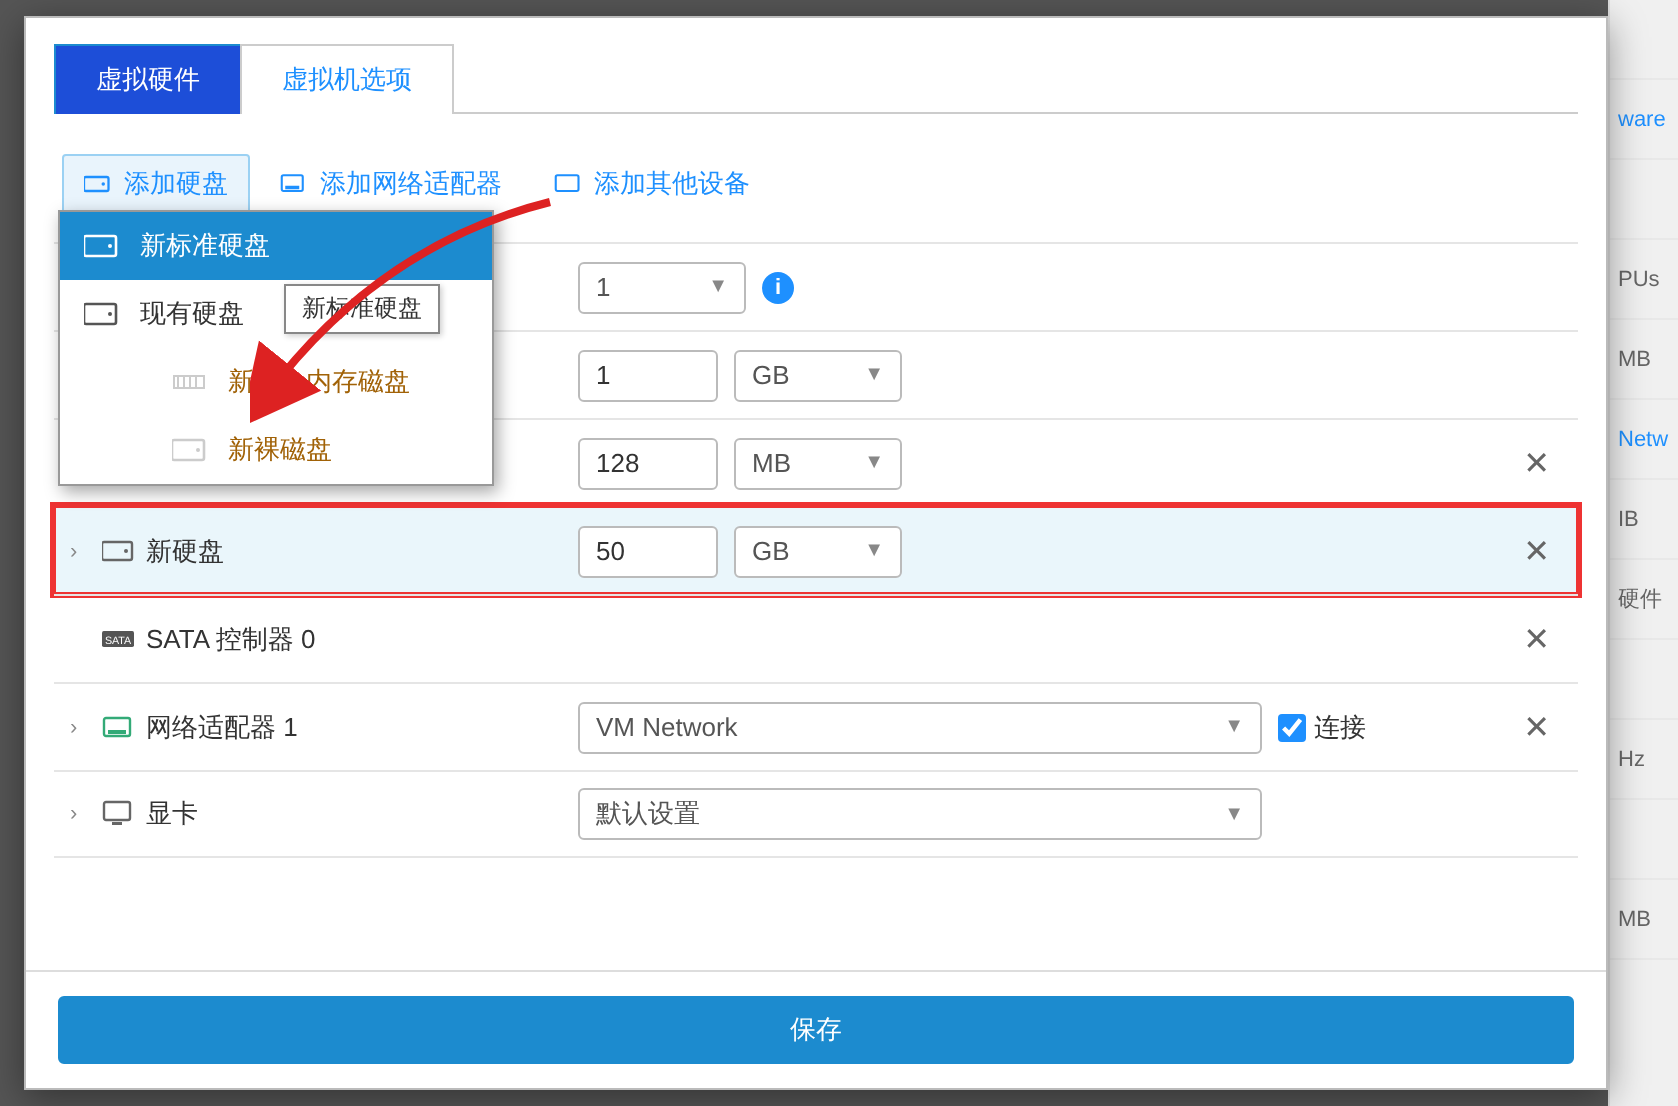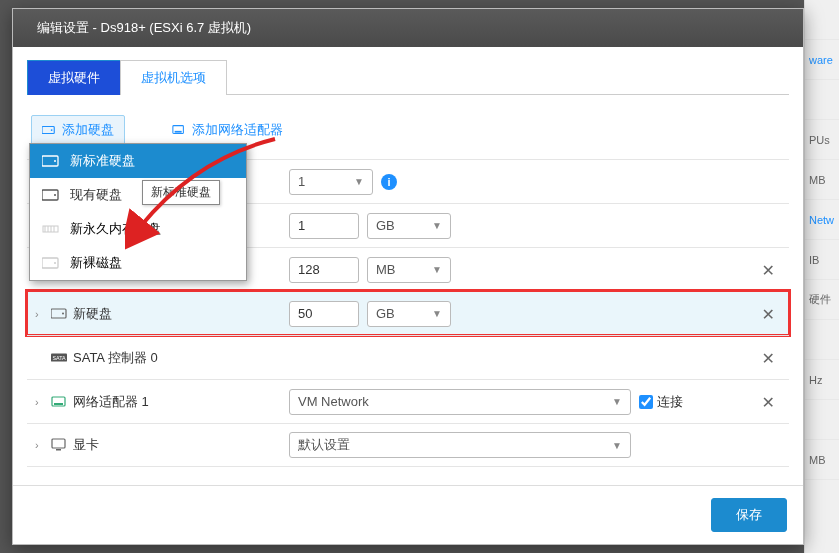--- a/index.html
+++ b/index.html
@@ -66,21 +66,21 @@
     position:relative;
     top:1px;
   }
   .tab.active {
     background:#1d4ed8;
     color:#fff;
     border-color:#1c8bcf;
   }
   .toolbar {
     display:flex;
-    gap:36px;
+    gap:4px;
     padding:6px 0 14px 4px;
     color:#1e90ff;
     align-items:center;
     position:relative;
   }
   .toolbar .tbtn {
     display:flex;
     align-items:center;
     gap:6px;
     font-size:13px;
@@ -108,21 +108,21 @@
   .dropdown .ditem {
     display:flex;
     align-items:center;
     gap:10px;
     padding:8px 12px;
     color:#333;
     cursor:pointer;
     position:relative;
   }
   .dropdown .ditem.sel { background:#1c8bcf; color:#fff; }
-  .dropdown .ditem.disabled { color:#000000; cursor:default; }
+  .dropdown .ditem.disabled { color:#a16207; cursor:default;margin-left:44px; }
   .dropdown .ditem .dicon { width:18px; height:12px; }
   .dropdown .ditem .dicon svg { width:18px; height:12px; }
   .tooltip {
     position:absolute;
     left:112px;
     top:2px;
     background:#fff;
     border:1px solid #888;
     padding:3px 8px;
     font-size:12px;
@@ -192,24 +192,25 @@
     color:#666;
     font-size:16px;
     cursor:pointer;
     padding:4px;
   }
   .chk { display:flex; align-items:center; gap:4px; color:#333; font-size:13px;}
   .chk input { width:14px; height:14px; accent-color:#1e90ff;}
   .dlg-footer {
     padding:12px 16px;
     display:flex;
-    justify-content:flex-end;
+    justify-content:space-between;
     gap:10px;
     border-top:1px solid #ddd;
     background:#fff;
+    flex-direction:column;
   }
   .btn {
     padding:7px 24px;
     border-radius:3px;
     font-size:13px;
     cursor:pointer;
     border:1px solid #ccc;
     background:#f7f7f7;
     color:#444;
   }
@@ -238,29 +239,20 @@
   <div class="link">Netw</div>
   <div>IB</div>
   <div>硬件</div>
   <div></div>
   <div>Hz</div>
   <div></div>
   <div>MB</div>
 </div>
 
 <div class="dialog">
-  <div class="dlg-header-bar">
-    <span class="hicon">
-      <svg viewBox="0 0 16 16">
-          <rect x="1" y="3" width="14" height="9" rx="1" fill="none" stroke="#fff" stroke-width="1.3"></rect>
-          <rect x="5" y="13" width="6" height="1.5" fill="#fff"></rect>
-        </svg>
-    </span>
-    <span>编辑设置 - Ds918+ (ESXi 6.7 虚拟机)</span>
-  </div>
 
   <div class="dlg-body">
     <div class="tabs">
       <div class="tab active">虚拟硬件</div>
       <div class="tab">虚拟机选项</div>
     </div>
 
     <div class="toolbar">
       <div class="tbtn active">
         <span class="ticon"><svg viewBox="0 0 16 16">
@@ -268,20 +260,26 @@
               <circle cx="11" cy="8" r="1" fill="#1e90ff"></circle>
             </svg></span>
         <span>添加硬盘</span>
       </div>
       <div class="tbtn">
         <span class="ticon"><svg viewBox="0 0 16 16">
               <rect x="1" y="3" width="12" height="9" rx="1" fill="none" stroke="#1e90ff" stroke-width="1.2"></rect>
               <rect x="3" y="9" width="8" height="2" fill="#1e90ff"></rect>
             </svg></span>
         <span>添加网络适配器</span>
+      </div>
+      <div class="tbtn">
+        <span class="ticon"><svg viewBox="0 0 16 16">
+              <rect x="1" y="3" width="13" height="9" rx="1" fill="none" stroke="#1e90ff" stroke-width="1.2"></rect>
+            </svg></span>
+        <span>添加其他设备</span>
       </div>
 
       <div class="dropdown">
         <div class="ditem sel">
           <span class="dicon"><svg viewBox="0 0 18 12">
                 <rect x="0" y="1" width="16" height="10" rx="1" fill="none" stroke="#fff" stroke-width="1.3"></rect>
                 <circle cx="13" cy="6" r="1" fill="#fff"></circle>
               </svg></span>
           <span>新标准硬盘</span>
         </div>

